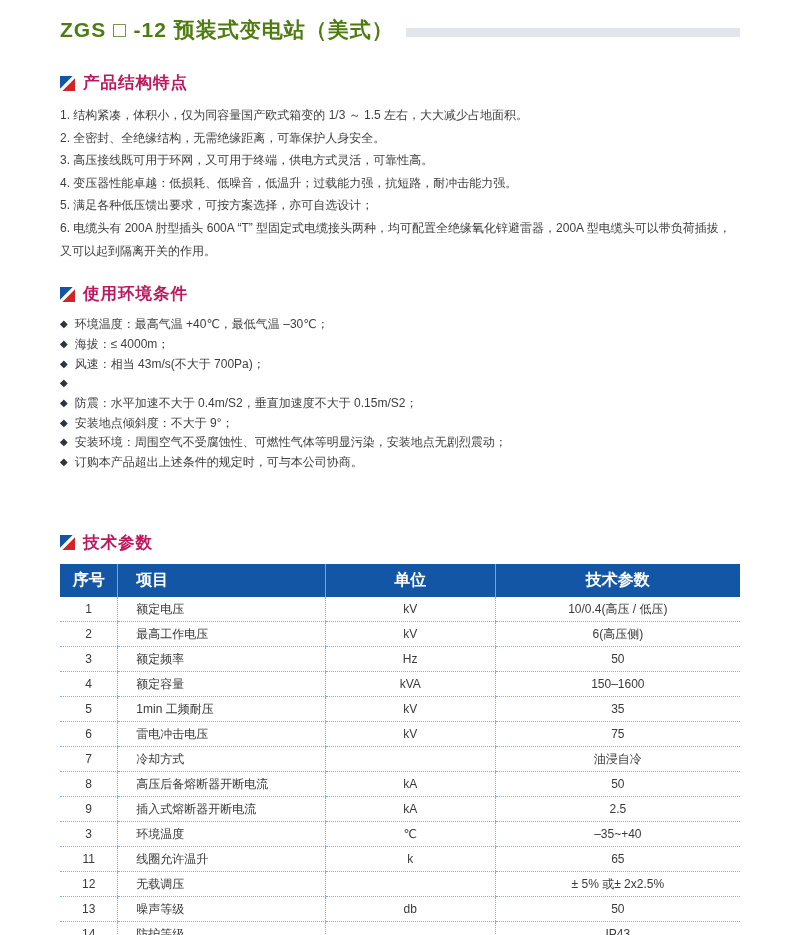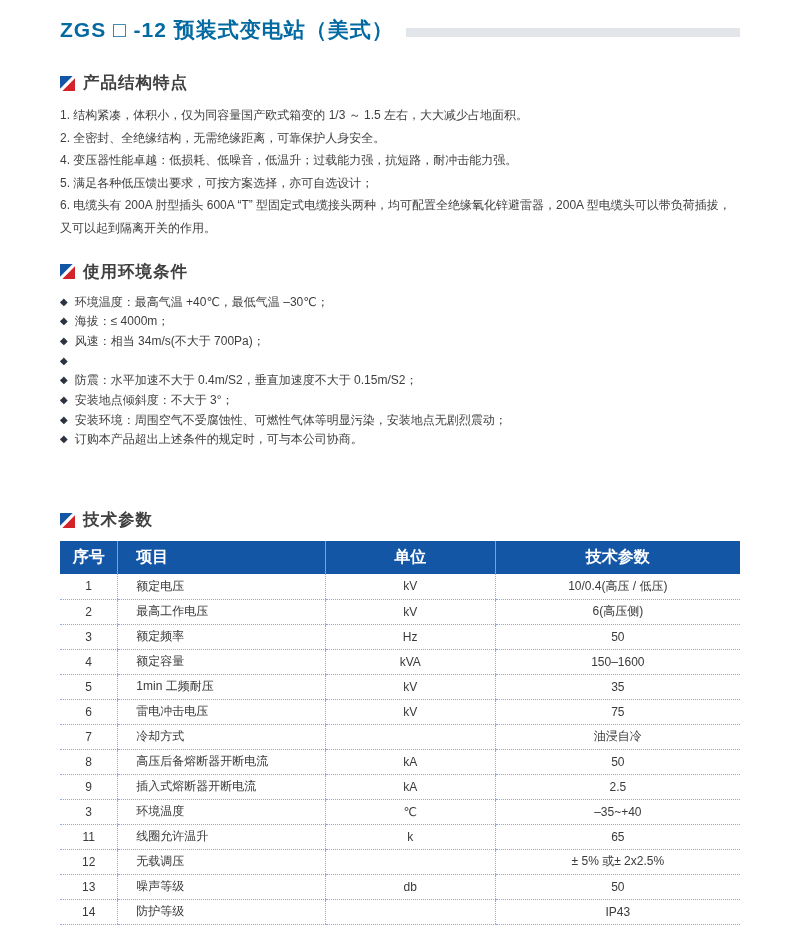--- a/index.html
+++ b/index.html
@@ -8,27 +8,27 @@
     width: 800px; height: 935px; overflow: hidden;
     font-family: "Liberation Sans", "DejaVu Sans", sans-serif;
     color: #3e3e3e;
   }
   .page { width: 800px; height: 935px; padding: 16px 60px 0 60px; }
 
   
   .doc-header { display: flex; align-items: center; }
   .doc-header h1 {
     margin: 0; font-size: 21px; font-weight: bold;
-    color: #0369a1; letter-spacing: 1px; white-space: nowrap;
+    color: #4d7c0f; letter-spacing: 1px; white-space: nowrap;
   }
   .title-bar { flex: 1; height: 9px; background: #e2e5ea; margin-left: 12px; margin-top: 5px; }
 
   
   .sec-head { display: flex; align-items: center; gap: 8px; }
-  .sec-head h2 { margin: 0; font-size: 16.5px; font-weight: bold; color: #404040; letter-spacing: 1px; }
+  .sec-head h2 { margin: 0; font-size: 16.5px; font-weight: bold; color: #be185d; letter-spacing: 1px; }
   .sec-icon { display: inline-flex; width: 15px; height: 15px; }
 
   section.features { margin-top: 28px; }
   section.environment { margin-top: 21px; }
   section.specs { margin-top: 59px; }
 
   
   ul.plain-list { list-style: none; margin: 10px 0 0 0; padding: 0; }
   ul.plain-list li { font-size: 12px; line-height: 22.6px; color: #3e3e3e; }
 
@@ -73,20 +73,21 @@
         <svg width="15" height="15" viewBox="0 0 16 16" aria-hidden="true">
           <polygon points="0,0 13.5,0 0,13.5" fill="#1456a6"></polygon>
           <polygon points="16,2.5 16,16 2.5,16" fill="#d2232a"></polygon>
         </svg>
       </span>
       <h2>产品结构特点</h2>
     </div>
     <ul id="features-list" class="plain-list">
         <li>1. 结构紧凑，体积小，仅为同容量国产欧式箱变的 1/3 ～ 1.5 左右，大大减少占地面积。</li>
         <li>2. 全密封、全绝缘结构，无需绝缘距离，可靠保护人身安全。</li>
+        <li>3. 高压接线既可用于环网，又可用于终端，供电方式灵活，可靠性高。</li>
         <li>4. 变压器性能卓越：低损耗、低噪音，低温升；过载能力强，抗短路，耐冲击能力强。</li>
         <li>5. 满足各种低压馈出要求，可按方案选择，亦可自选设计；</li>
         <li>6. 电缆头有 200A 肘型插头 600A “T” 型固定式电缆接头两种，均可配置全绝缘氧化锌避雷器，200A 型电缆头可以带负荷插拔，又可以起到隔离开关的作用。</li>
       </ul>
   </section>
 
   <section class="environment">
     <div class="sec-head">
       <span class="sec-icon">
         <svg width="15" height="15" viewBox="0 0 16 16" aria-hidden="true">
@@ -100,32 +101,32 @@
         <li>
           <span class="diamond">◆</span>
           <span>环境温度：最高气温 +40℃，最低气温 –30℃；</span>
         </li>
         <li>
           <span class="diamond">◆</span>
           <span>海拔：≤ 4000m；</span>
         </li>
         <li>
           <span class="diamond">◆</span>
-          <span>风速：相当 34m/s(不大于 700Pa)；</span>
+          <span>风速：相当 43m/s(不大于 700Pa)；</span>
         </li>
         <li>
           <span class="diamond">◆</span>
         </li>
         <li>
           <span class="diamond">◆</span>
           <span>防震：水平加速不大于 0.4m/S2，垂直加速度不大于 0.15m/S2；</span>
         </li>
         <li>
           <span class="diamond">◆</span>
-          <span>安装地点倾斜度：不大于 3°；</span>
+          <span>安装地点倾斜度：不大于 9°；</span>
         </li>
         <li>
           <span class="diamond">◆</span>
           <span>安装环境：周围空气不受腐蚀性、可燃性气体等明显污染，安装地点无剧烈震动；</span>
         </li>
         <li>
           <span class="diamond">◆</span>
           <span>订购本产品超出上述条件的规定时，可与本公司协商。</span>
         </li>
       </ul>

